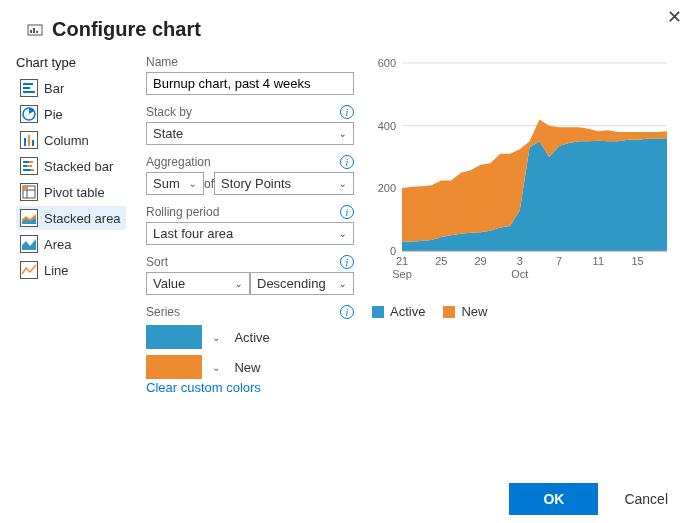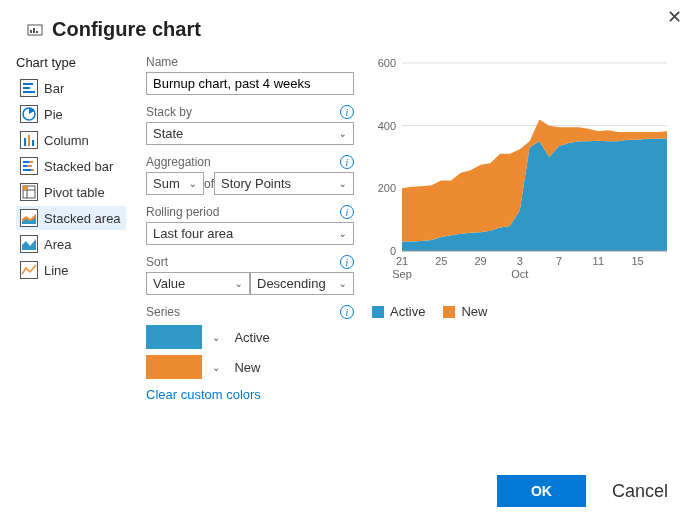--- a/index.html
+++ b/index.html
@@ -109,49 +109,49 @@
     margin-top:6px;
   }
   .swatch {
     width:56px;height:24px;
     display:inline-block;
   }
   .series-label { margin-left:14px; }
   .link {
     color:#0078d4;
     cursor:pointer;
-    margin-top:8px;
+    margin-top:1px;
     display:inline-block;
     font-size:13px;
   }
   .preview {
     flex:1;
     margin-left:18px;
     position:relative;
   }
   .legend {
     margin-top:16px;
     display:flex;
     gap:18px;
     font-size:13px;
   }
   .legend-item { display:flex;align-items:center;gap:6px;}
   .legend-sw { width:12px;height:12px;display:inline-block;}
   .footer {
     position:absolute;
-    bottom:16px; right:20px;
+    bottom:8px; right:20px;
     display:flex; gap:20px; align-items:center;
   }
   .btn-primary {
     background:#0078d4;color:#fff;border:none;
     padding:8px 34px;font-size:14px;font-weight:600;
     cursor:pointer;
   }
   .btn-text {
-    background:none;border:none;color:#333;font-size:18px;cursor:pointer;
+    background:none;border:none;color:#333;font-size:14px;cursor:pointer;
   }
   svg text { font-family: "Segoe UI", Arial, sans-serif; }
 </style>
 </head>
 <body>
 
 <div class="header">
   <span class="ico">
     <svg width="16" height="16" viewBox="0 0 16 16">
       <rect x="1" y="3" width="14" height="10" fill="none" stroke="#555"></rect>

